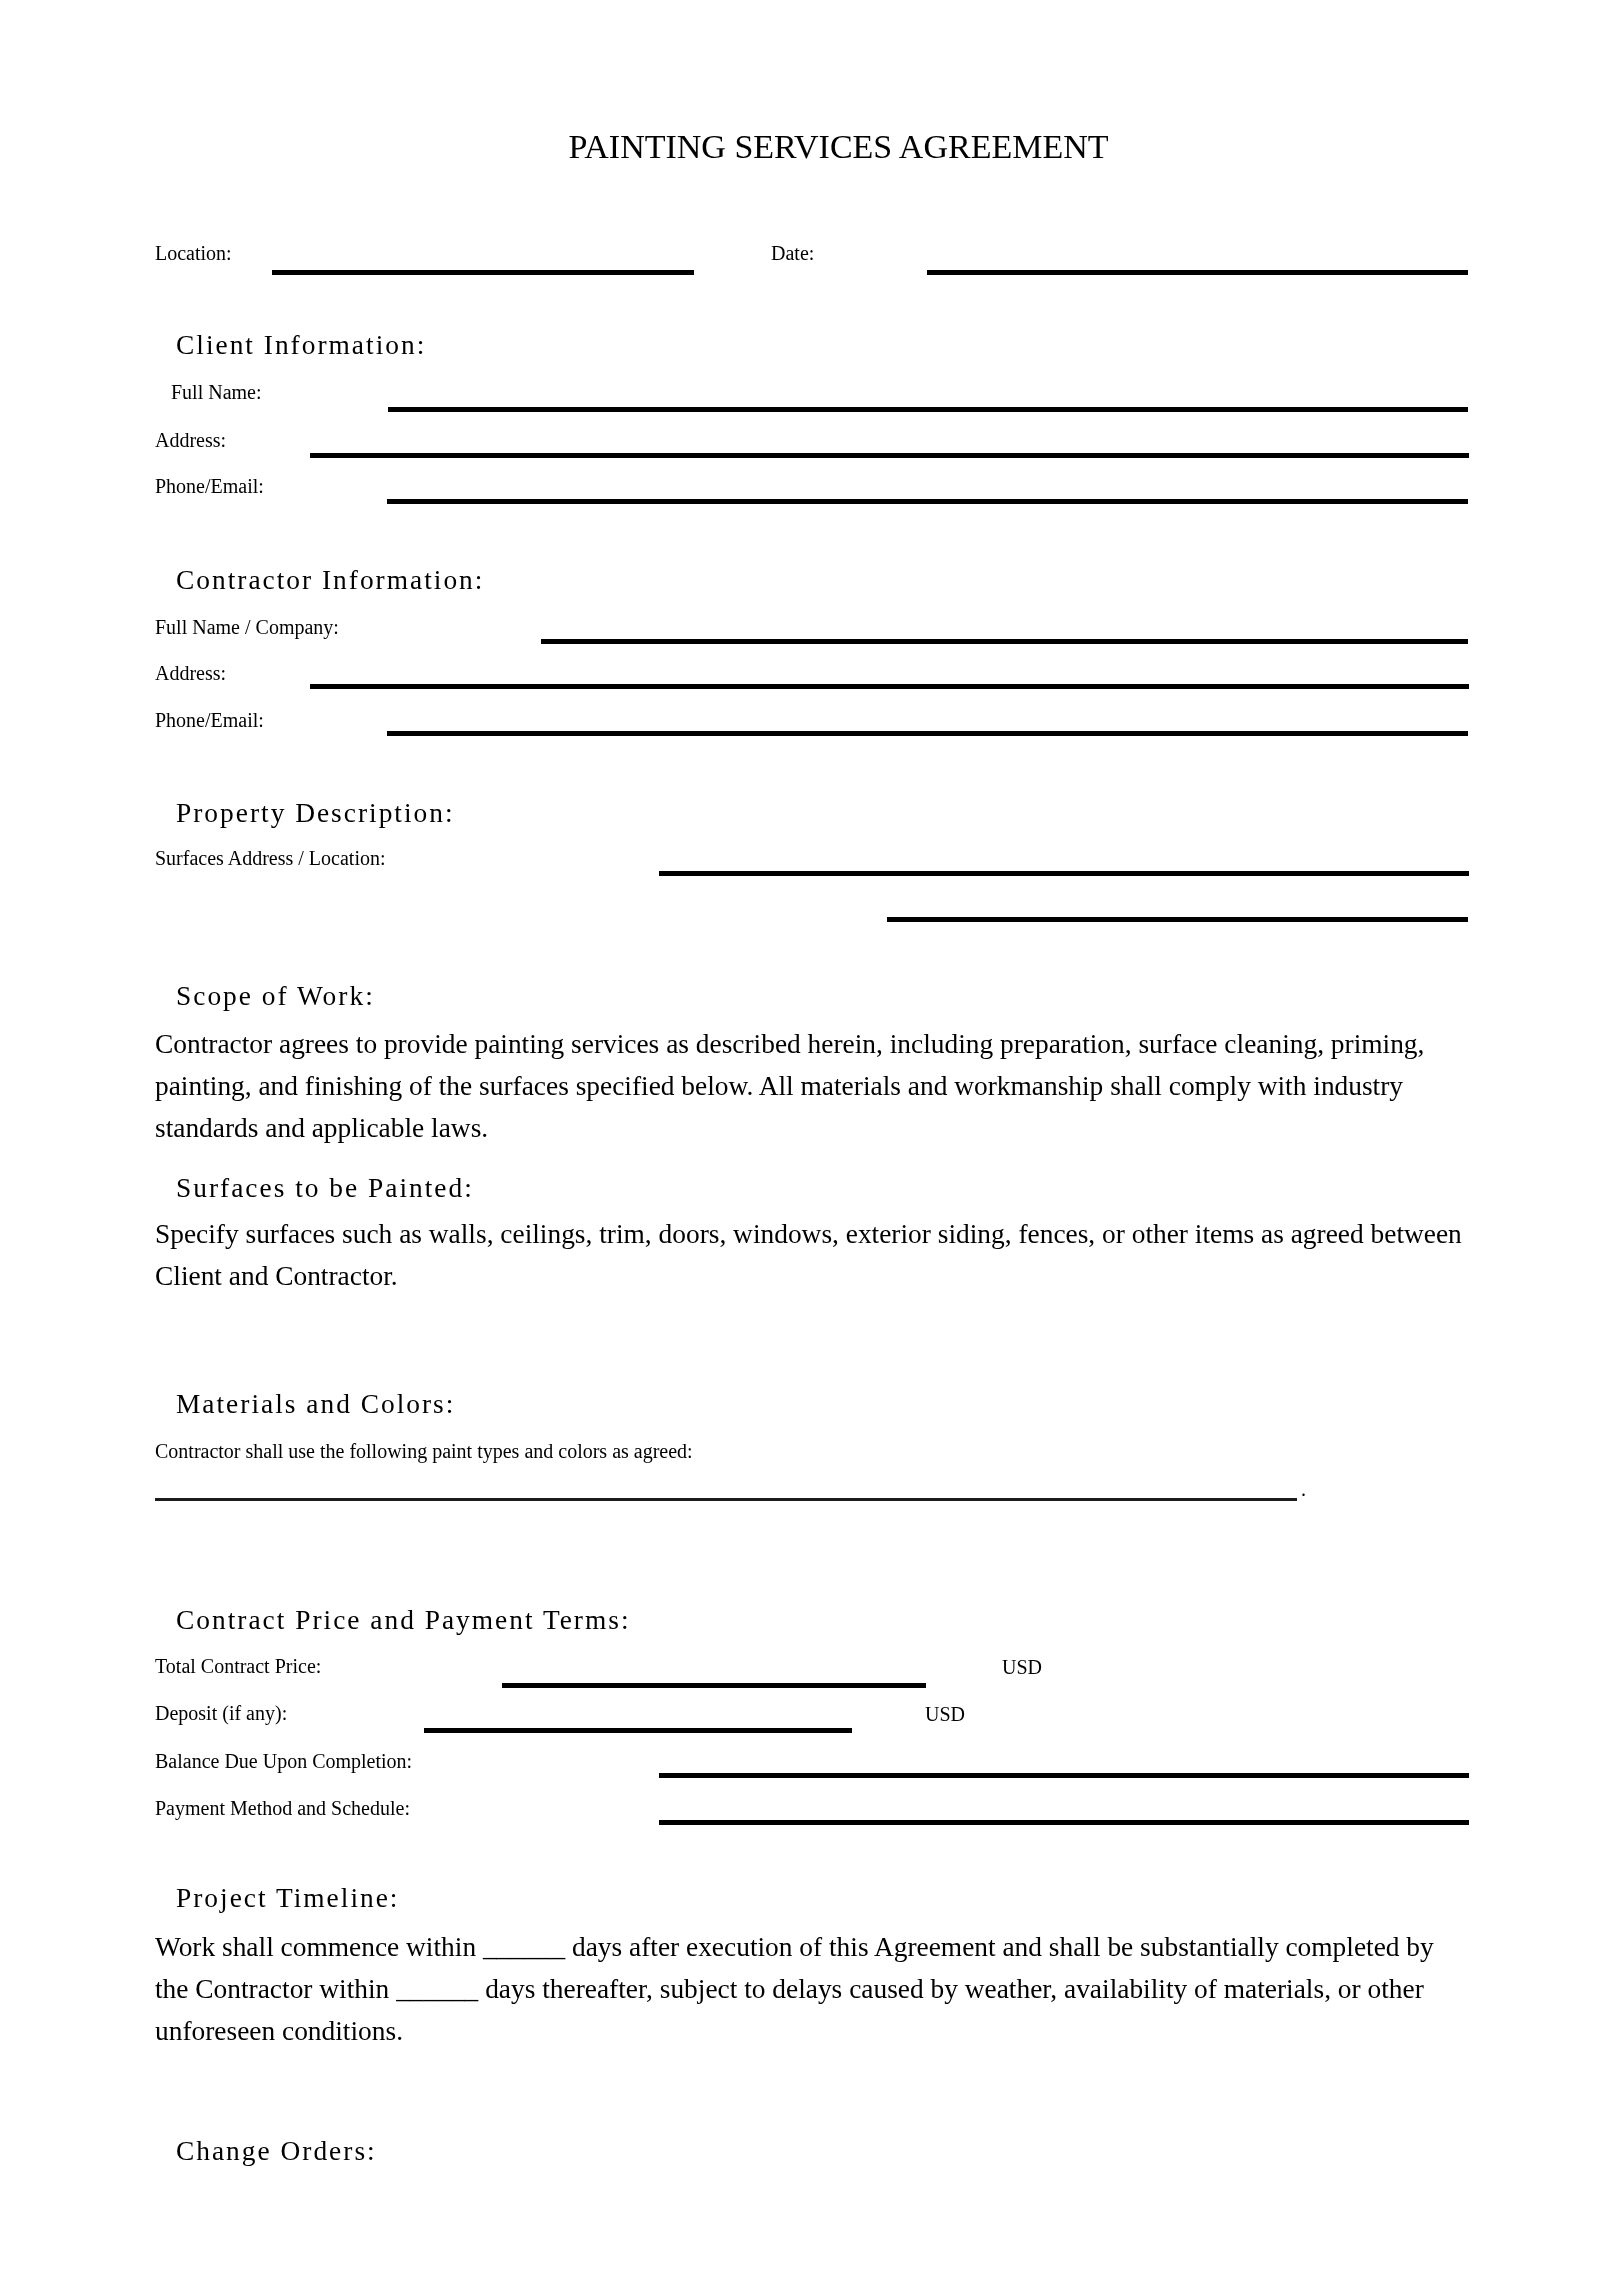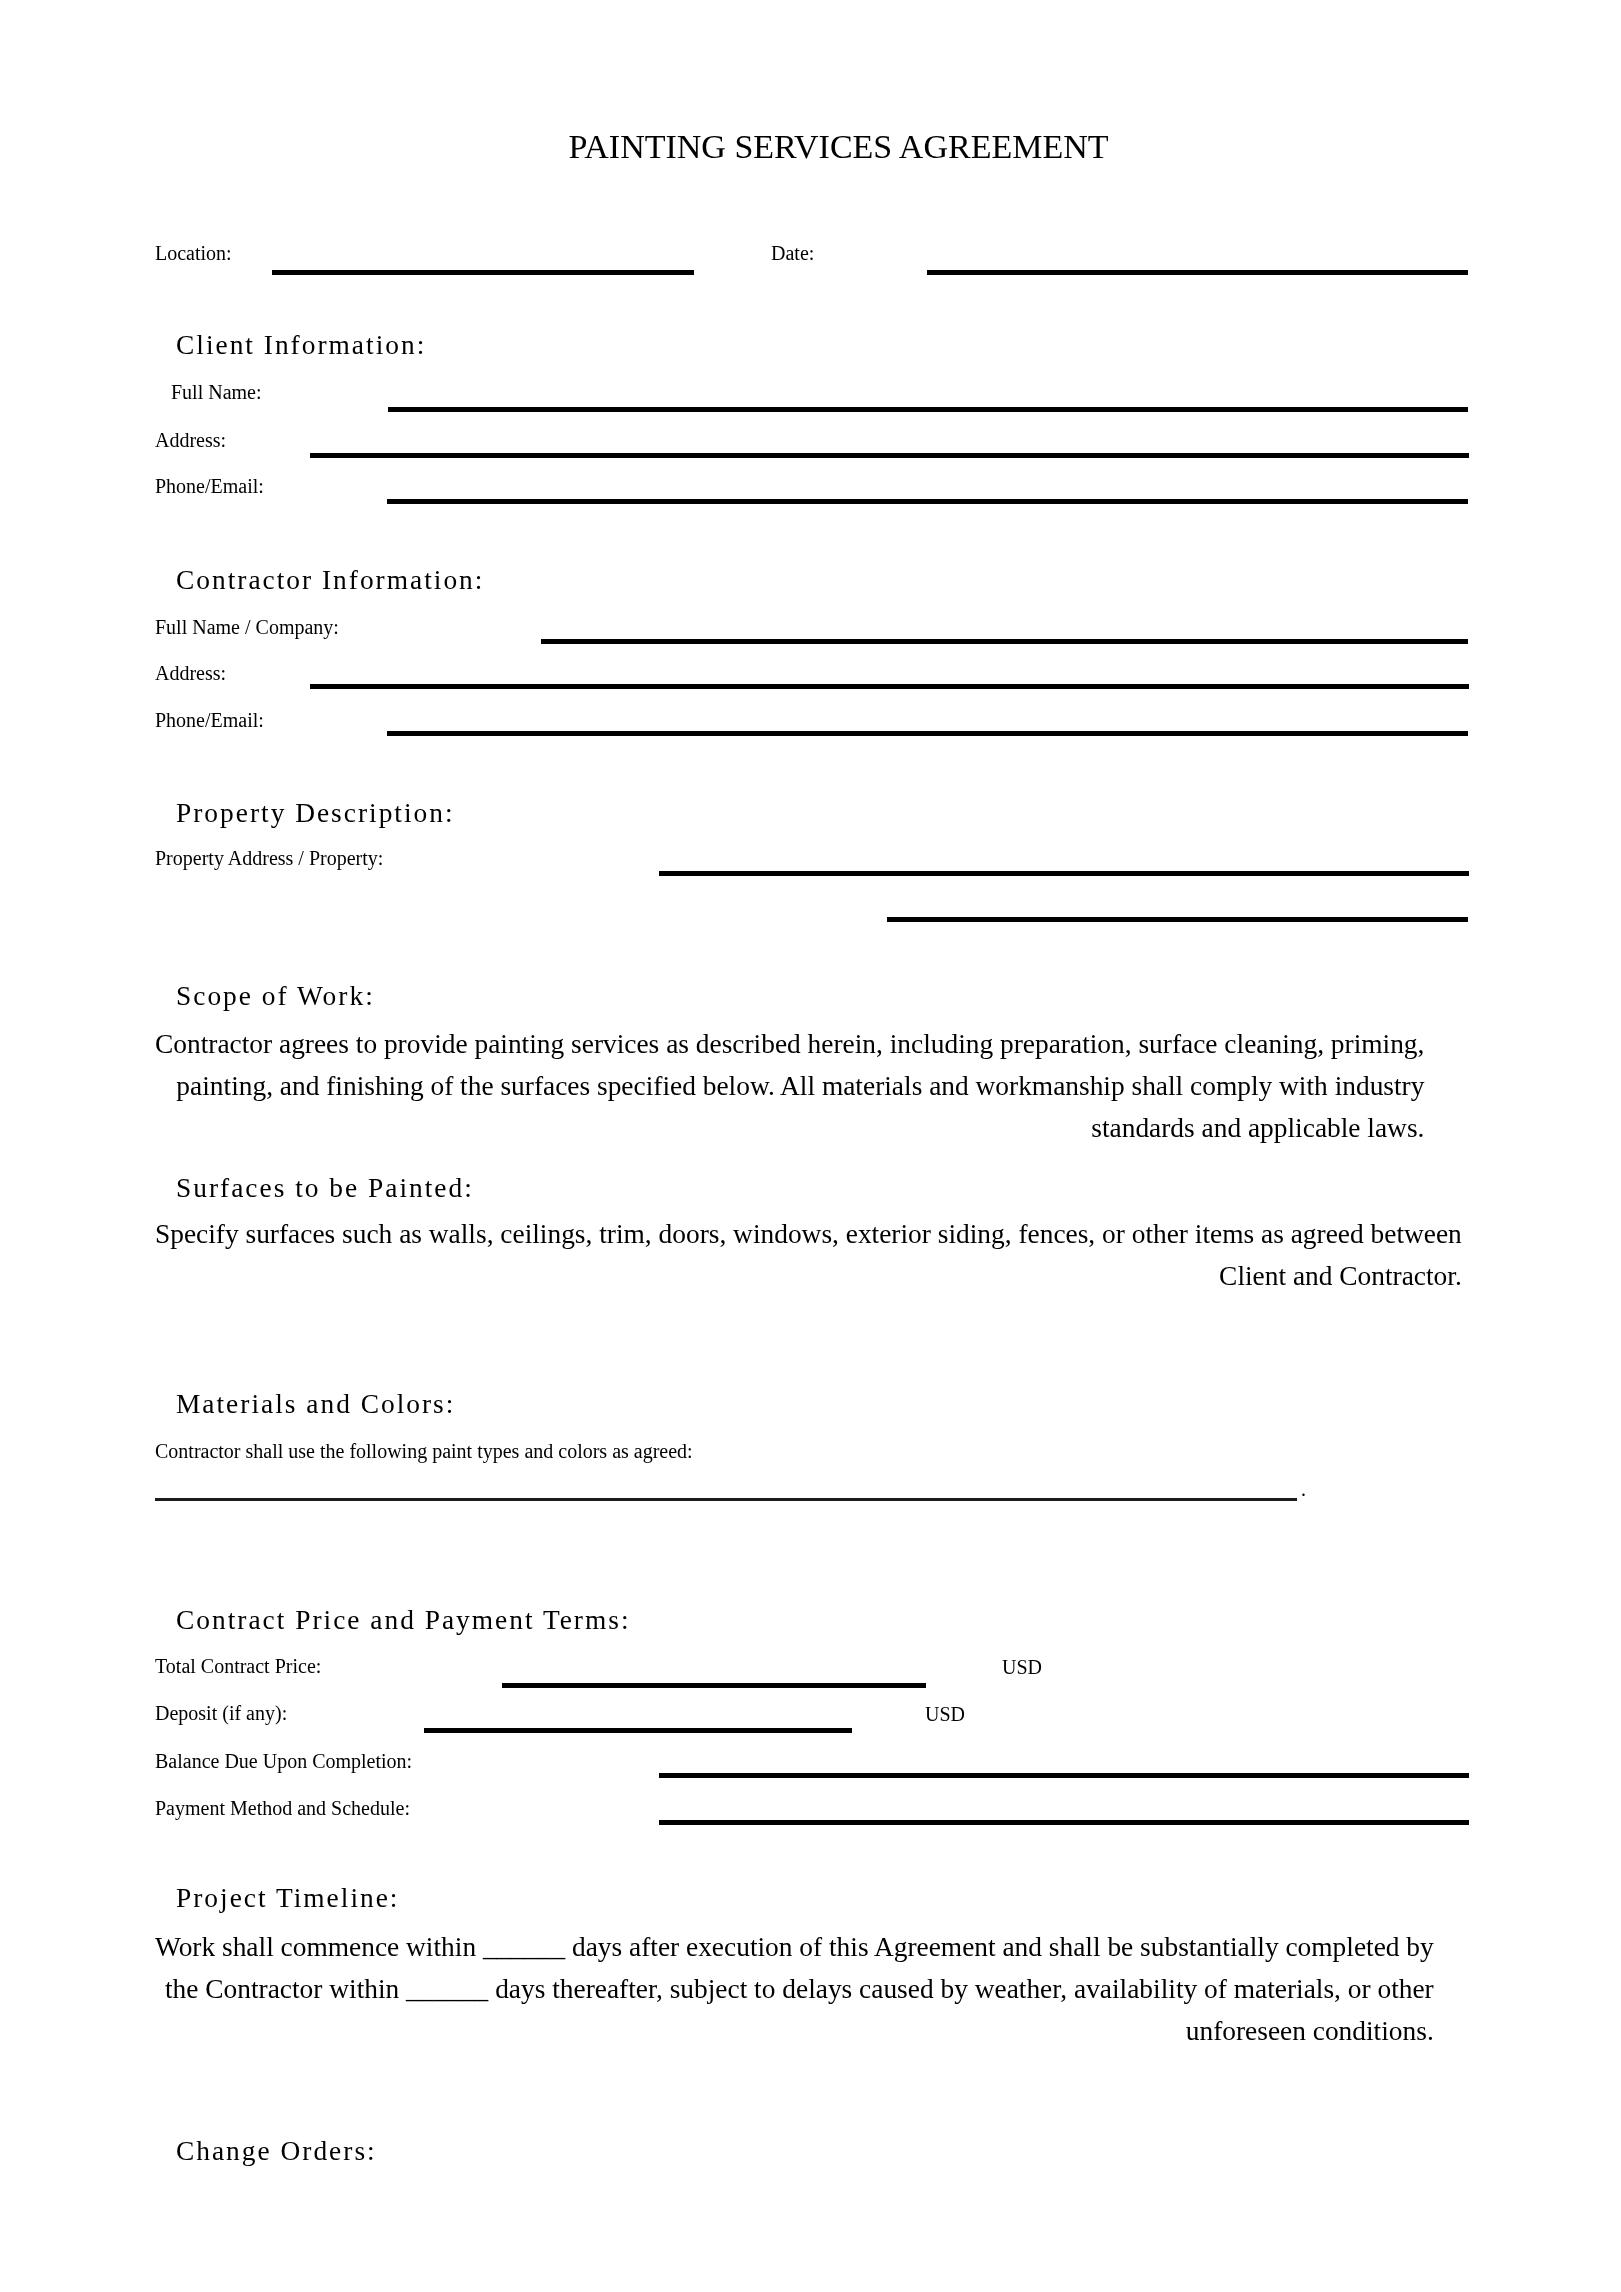--- a/index.html
+++ b/index.html
@@ -39,21 +39,20 @@
     white-space: nowrap;
     margin-left: 21px;
   }
   .para {
     position: absolute;
     font-size: 27.4px;
     line-height: 42px;
   }
   .para .pline {
     white-space: nowrap;
-    text-align: right;
   }
   .rule {
     position: absolute;
     height: 4.9px;
     background: #000000;
   }
   .thin-rule {
     position: absolute;
     height: 2.9px;
     background: #1c1c1c;
@@ -81,21 +80,21 @@
 
   <div class="heading" style="left:155px; top:564px;">Contractor Information:</div>
   <div class="label" style="left:155px; top:611px;">Full Name / Company:</div>
   <div class="rule" style="left:541px; top:639px; width:927px;"></div>
   <div class="label" style="left:155px; top:657px;">Address:</div>
   <div class="rule" style="left:310px; top:684px; width:1159px;"></div>
   <div class="label" style="left:155px; top:704px;">Phone/Email:</div>
   <div class="rule" style="left:387px; top:731px; width:1081px;"></div>
 
   <div class="heading" style="left:155px; top:797px;">Property Description:</div>
-  <div class="label" style="left:155px; top:842px;">Property Address / Property:</div>
+  <div class="label" style="left:155px; top:842px;">Surfaces Address / Location:</div>
   <div class="rule" style="left:659px; top:871px; width:810px;"></div>
   <div class="rule" style="left:887px; top:917px; width:581px;"></div>
 
   <div class="heading" style="left:155px; top:980px;">Scope of Work:</div>
   <div class="para" style="left:155px; top:1023px;">
     <div class="pline">Contractor agrees to provide painting services as described herein, including preparation, surface cleaning, priming,</div>
     <div class="pline">painting, and finishing of the surfaces specified below. All materials and workmanship shall comply with industry</div>
     <div class="pline">standards and applicable laws.</div>
   </div>
 

